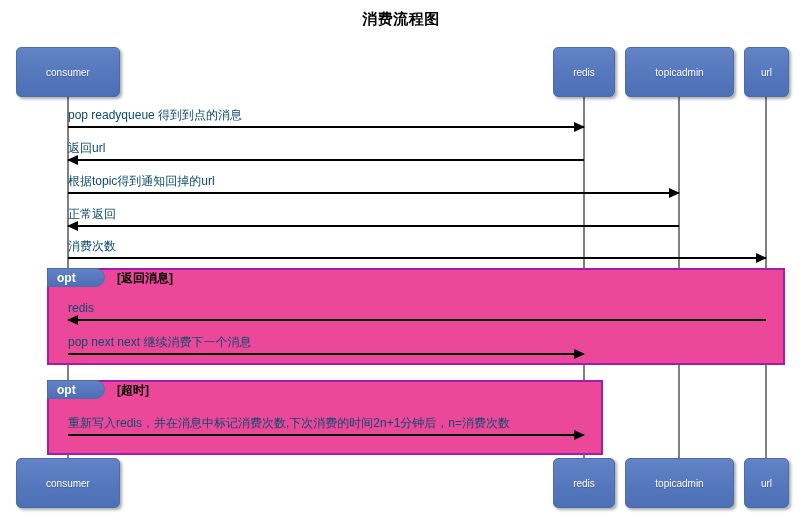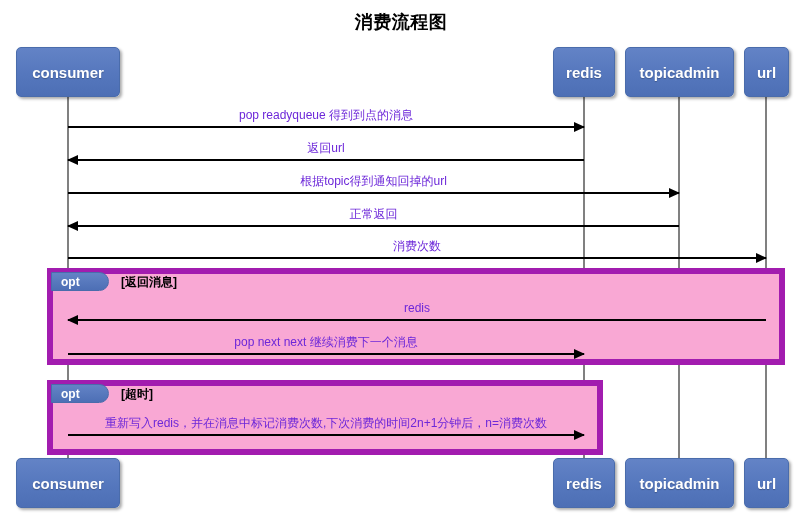--- a/index.html
+++ b/index.html
@@ -22,58 +22,58 @@
     height: 524px;
   }
 
   
   #diagram-title {
     position: absolute;
     left: 0;
     top: 10px;
     width: 802px;
     text-align: center;
-    font-size: 18px;
+    font-size: 15px;
     font-weight: bold;
     color: #000;
     letter-spacing: 0.5px;
   }
 
   
   .actor-box {
     position: absolute;
     box-sizing: border-box;
     background: #5778bf;
     background: linear-gradient(to bottom, #6383c6 0%, #5577bd 55%, #4d6fb5 100%);
     border: 1px solid #4a6cab;
     border-radius: 5px;
     color: #ffffff;
-    font-size: 15px;
-    font-weight: bold;
+    font-size: 10px;
+    font-weight: normal;
     display: flex;
     align-items: center;
     justify-content: center;
     box-shadow: 2px 2px 3px rgba(0,0,0,0.33);
     text-shadow: 0 1px 1px rgba(0,0,0,0.25);
     white-space: nowrap;
   }
 
   
   .lifeline {
     position: absolute;
     width: 2px;
     background: #808080;
   }
 
   
   .opt-block {
     position: absolute;
     box-sizing: border-box;
-    background: #f9a8d4;
-    border: 6px solid #a21caf;
+    background: #ec4899;
+    border: 2px solid #a21caf;
   }
   .opt-tab {
     position: absolute;
     left: -2px;
     top: -2px;
     height: 19px;
     width: 58px;
     box-sizing: border-box;
     background: #5778bf;
     background: linear-gradient(to bottom, #6383c6 0%, #4d6fb5 100%);
@@ -125,23 +125,22 @@
   }
   .msg-head.left {
     left: -1px;
     border-right: 11px solid #000000;
   }
   .msg-label {
     position: absolute;
     left: 0;
     width: 100%;
     top: -19px;
-    text-align: center;
     font-size: 12px;
-    color: #6d28d9;
+    color: #0c4a6e;
     white-space: nowrap;
     line-height: 16px;
   }
 
   
   #watermark {
     position: absolute;
     right: 8px;
     bottom: 4px;
     font-size: 13px;

